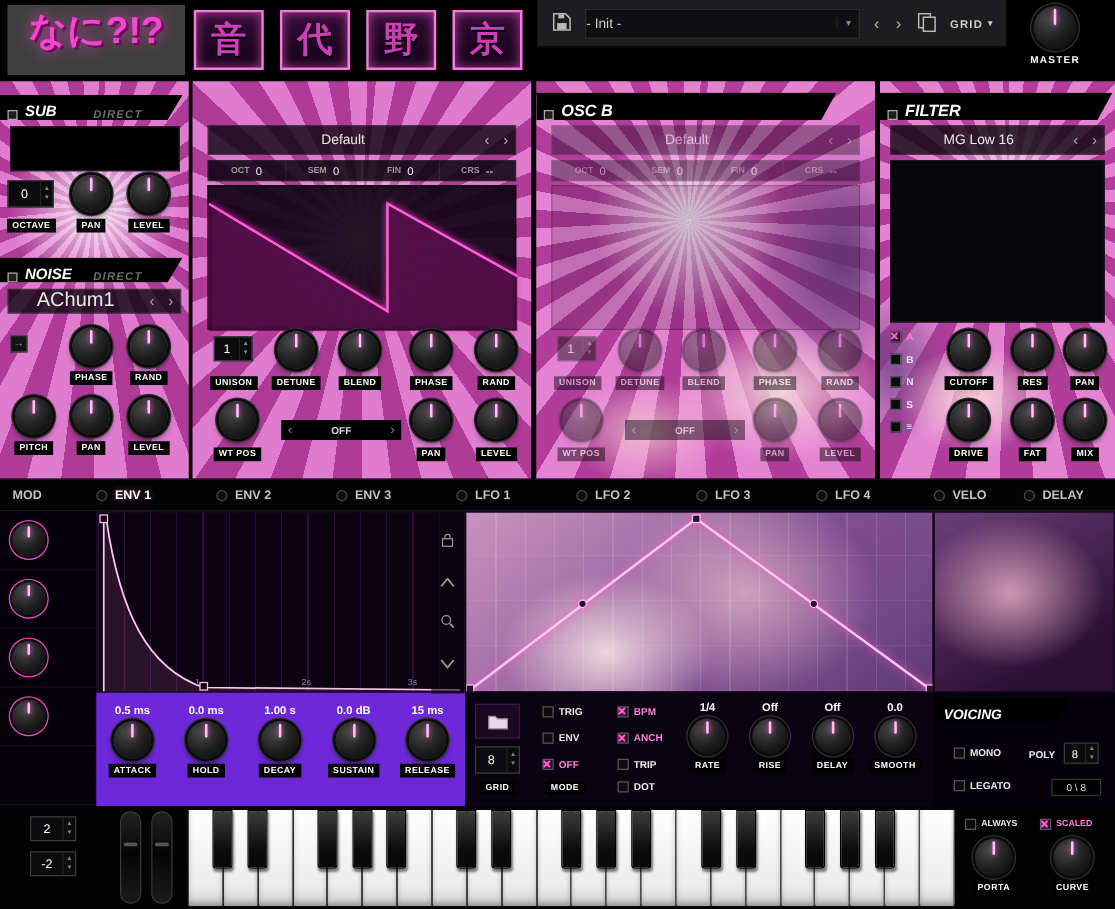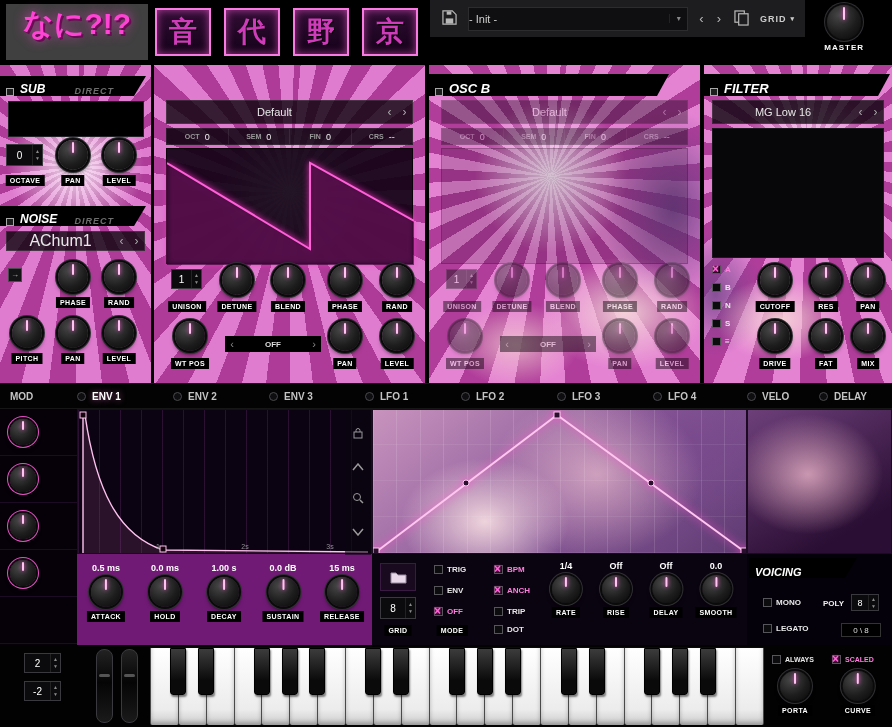--- a/index.html
+++ b/index.html
@@ -428,21 +428,21 @@
       </div>
     <div class="modrow">
         <div class="knob k26 ring abs" style="left:10px;top:10px"></div>
       </div>
     <div class="modrow">
         <div class="knob k26 ring abs" style="left:10px;top:10px"></div>
       </div>
     <div class="modrow"></div>
   </section>
 
-  <section class="abs" style="left:77px;top:409px;width:295px;height:236px;background:#701a75">
+  <section class="abs" style="left:77px;top:409px;width:295px;height:236px;background:#6d28d9">
     <div class="envdisp" style="left:0;top:0;width:295px;height:145px">
       <svg width="295" height="145" viewBox="0 0 295 145" preserveAspectRatio="none" style="display:block">
         <path d="M5 143 L5 5 L7 5 C18 80 40 125 85 140 L290 142 L290 143 Z" fill="rgba(255,130,225,.12)"></path>
         <path d="M5 143 L5 5 L7 5 C18 80 40 125 85 140 L290 142" fill="none" stroke="#ffc2ef" stroke-width="1.4"></path>
         <rect x="2" y="2" width="6" height="6" fill="#14040e" stroke="#ffc2ef"></rect>
         <rect x="82" y="136" width="6" height="6" fill="#14040e" stroke="#ffc2ef"></rect>
       </svg>
       <span class="tick" style="left:80px">1</span>
       <span class="tick" style="left:167px">2s</span>
       <span class="tick" style="left:252px">3s</span>

